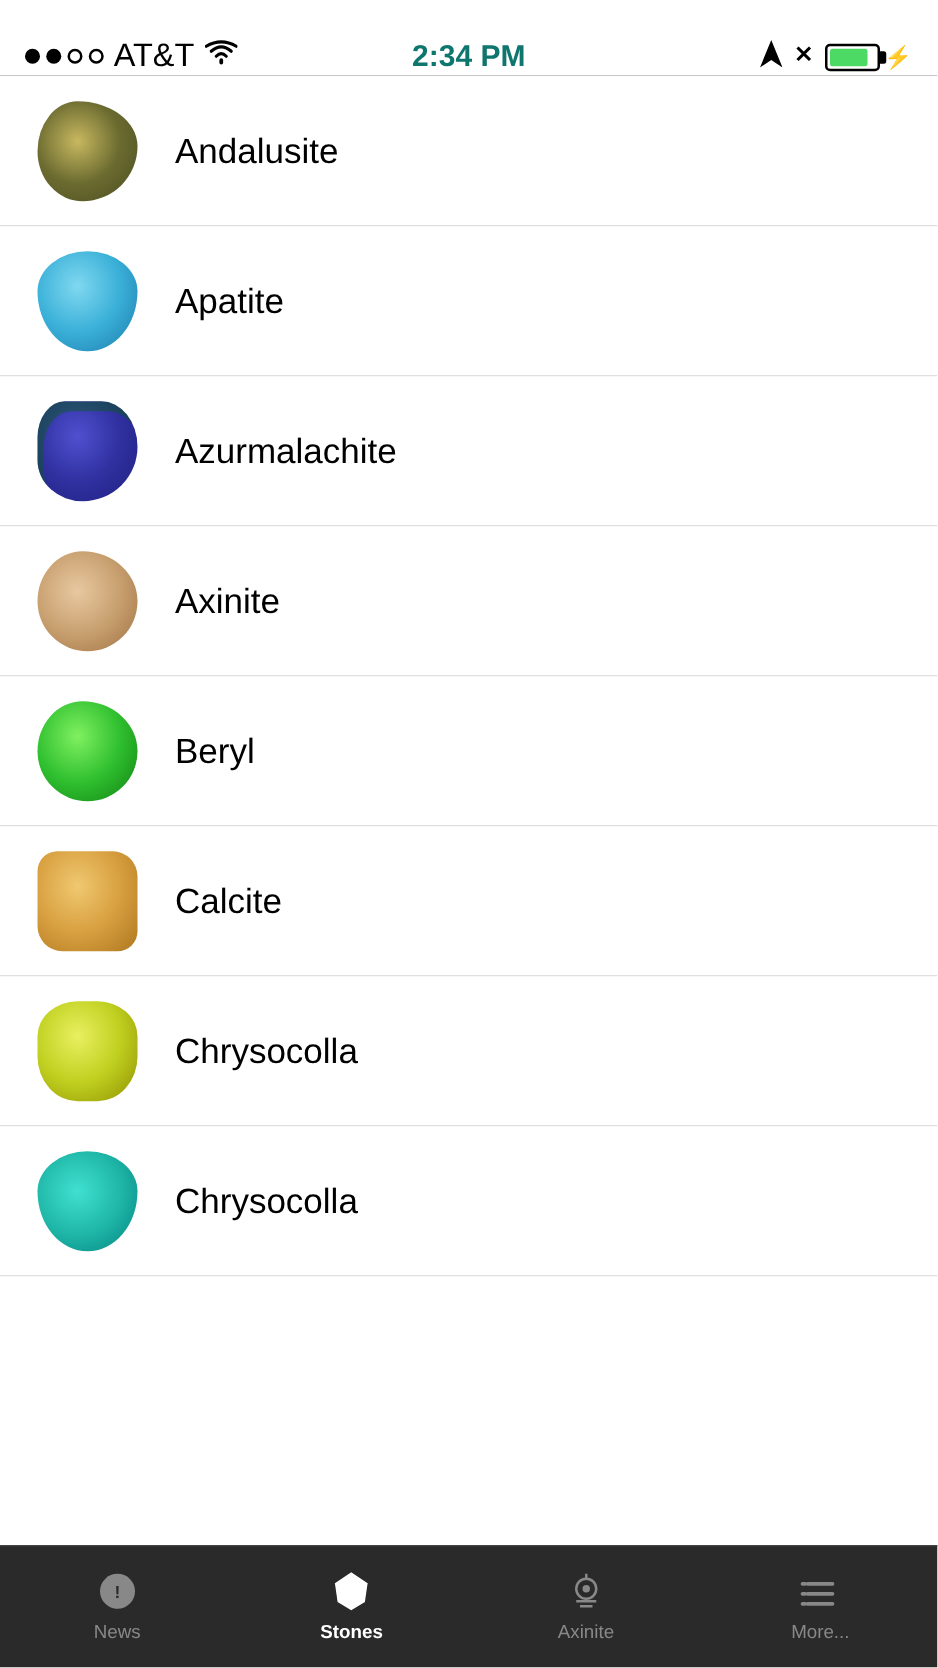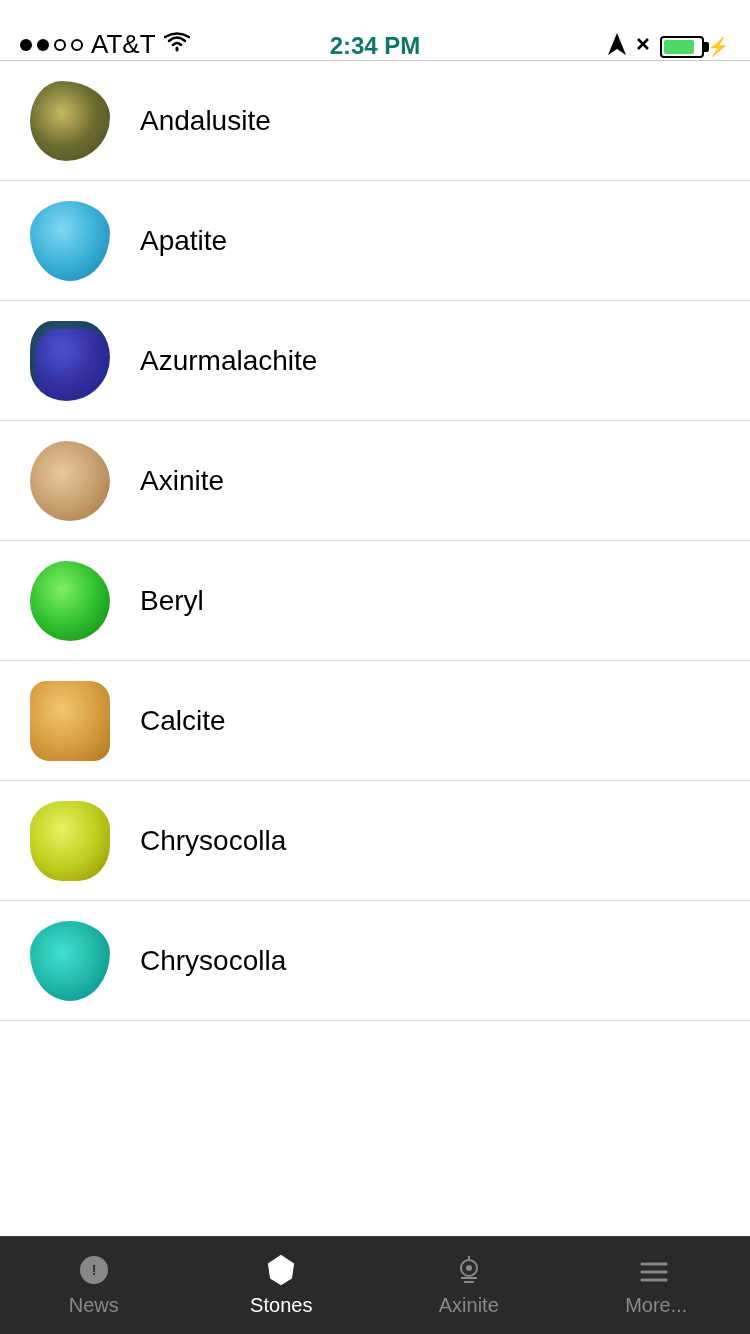--- a/index.html
+++ b/index.html
@@ -209,26 +209,26 @@
       display: flex;
       flex-direction: column;
       align-items: center;
       justify-content: center;
       height: 100%;
       cursor: pointer;
       gap: 4px;
     }
 
     .tab-label {
-      font-size: 20px;
+      font-size: 15px;
       color: #888;
     }
     .tab-item.active .tab-label {
       color: #fff;
-      font-weight: 400;
+      font-weight: 700;
     }
 
     
     .tab-svg {
       width: 36px;
       height: 36px;
     }
 
     .tab-item.active .tab-svg path,
     .tab-item.active .tab-svg polygon,

